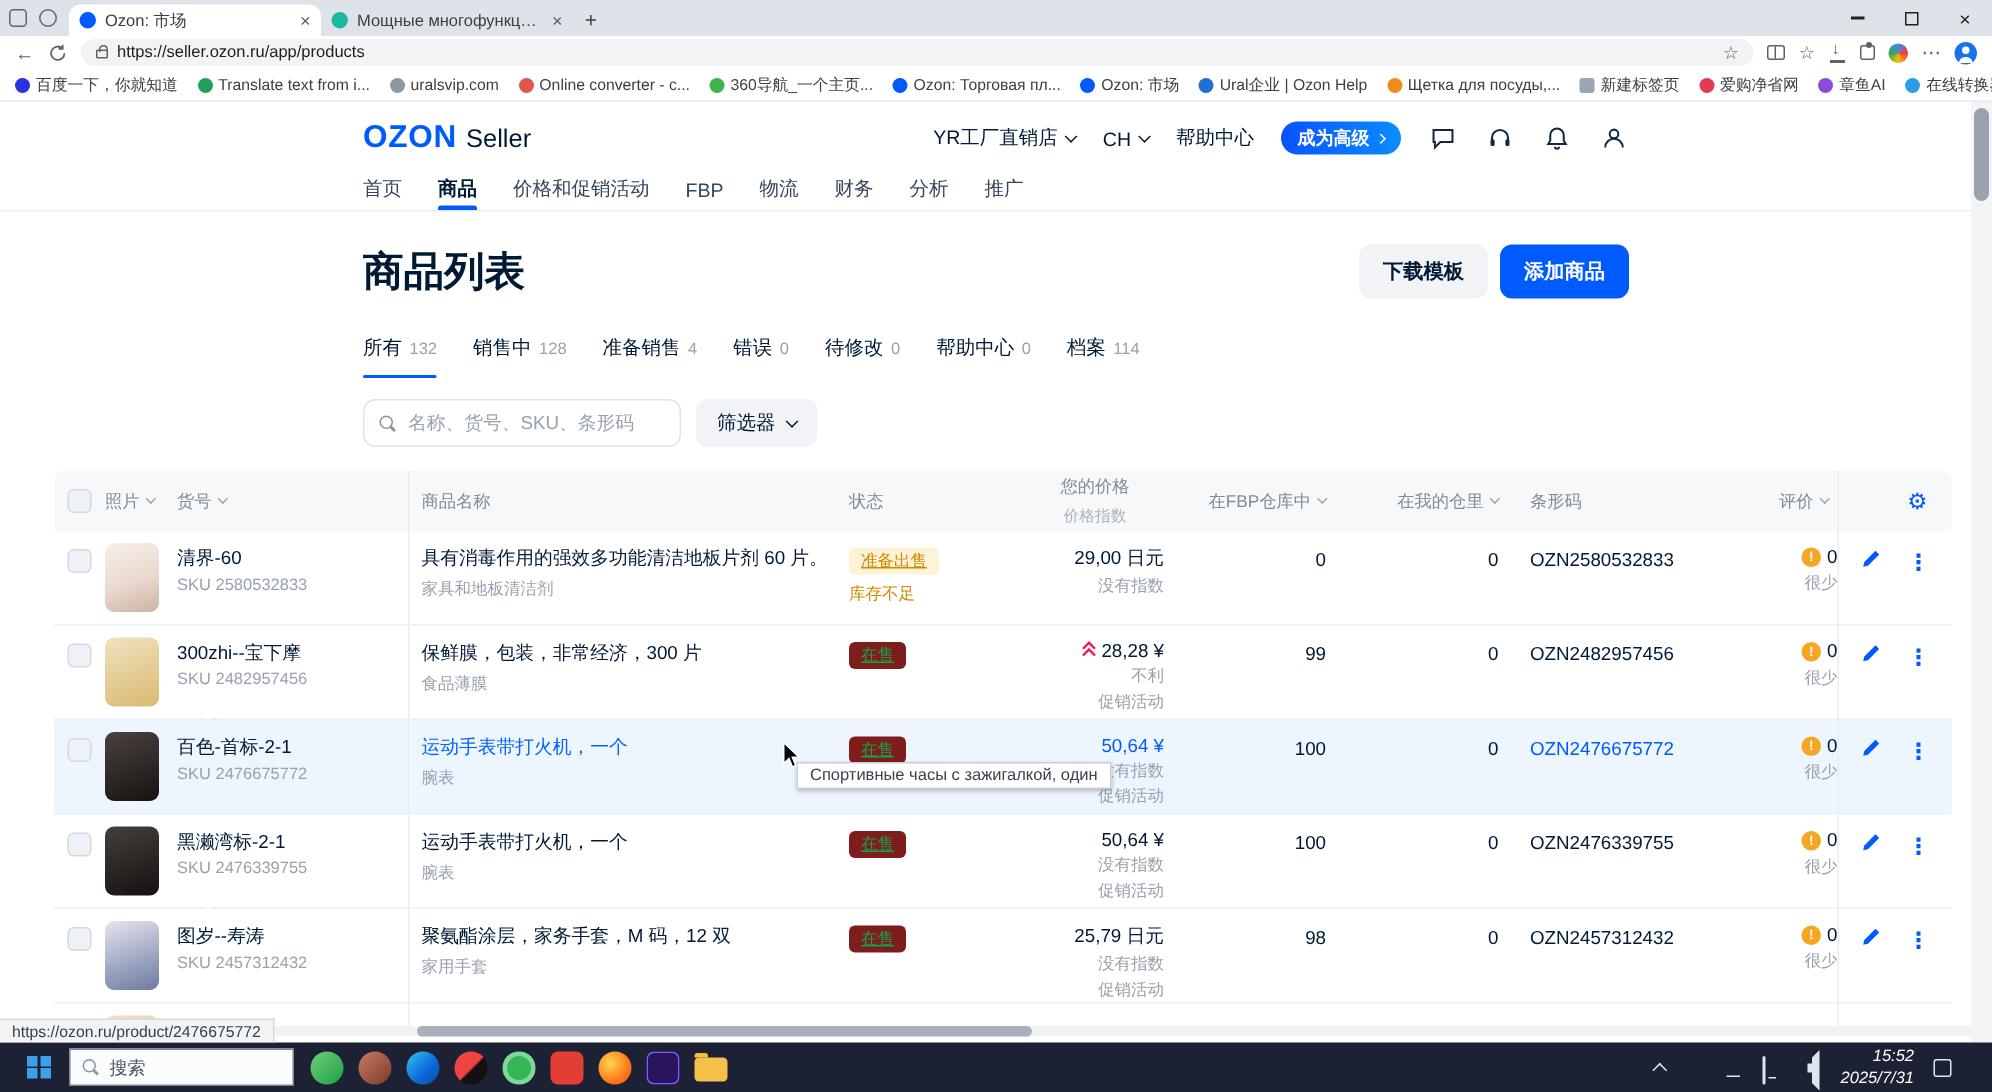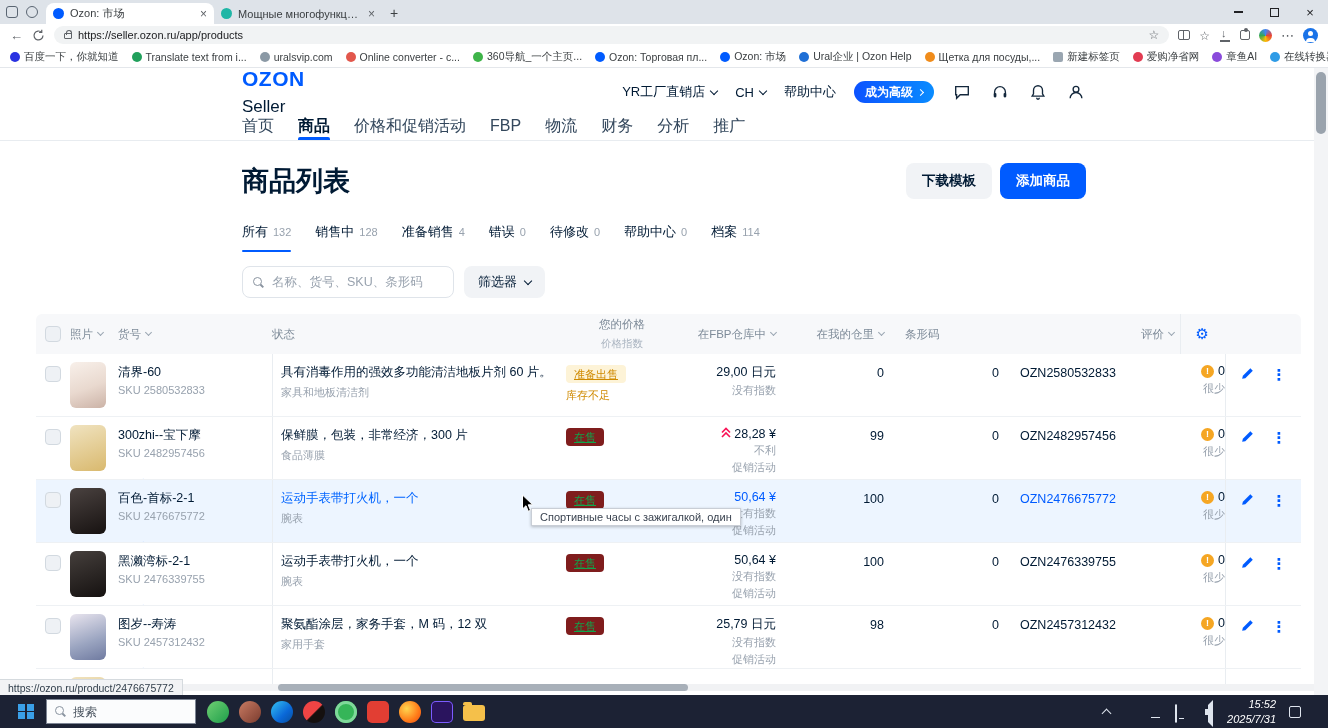--- a/index.html
+++ b/index.html
@@ -53,30 +53,30 @@
   .f1{background:#2932e1}.f2{background:#21a05c}.f3{background:#8b99a5}.f4{background:#e2574c}
   .f5{background:#3eb449}.f6{background:#005bff}.f7{background:#005bff}.f8{background:#1f6fd6}
   .f9{background:#f08c1b}.f10{background:#9aa6b1;border-radius:2px}.f11{background:#e23c52}
   .f12{background:#8a4bdb}.f13{background:#2e9be6}
 
   
   .page { position:absolute; top:68px; left:0; right:0; bottom:33px; background:#fff; overflow:hidden; }
   .oz-center { width:844px; margin:0 auto; }
   .oz-topbar { border-bottom:1px solid #e8ecf0; }
   .oz-head { display:flex; align-items:center; height:44px; padding-top:4px; }
-  .logo { display:flex; align-items:baseline; gap:6px;flex-direction:column; }
+  .logo { display:flex; align-items:baseline; gap:6px; }
   .logo-ozon { font-size:21px; font-weight:800; color:#005bff; letter-spacing:.5px; }
   .logo-seller { font-size:17px; font-weight:500; color:#001a34; }
   .head-right { margin-left:auto; display:flex; align-items:center; gap:18px; font-size:13px; color:#001a34; }
   .sel { display:flex; align-items:center; gap:6px; }
   .chev { display:inline-block; width:6px; height:6px; border-right:1.6px solid #001a34; border-bottom:1.6px solid #001a34; transform:rotate(45deg); margin-top:-3px; }
   .premium { display:flex; align-items:center; gap:5px; background:linear-gradient(90deg,#0b52ff,#0a8cff); color:#fff; font-size:12px; font-weight:600; height:22px; padding:0 11px; border-radius:11px; }
   .premium .chev { border-color:#fff; width:5px; height:5px; transform:rotate(-45deg); margin-top:0; }
   .hicon { width:20px; height:20px; display:flex; align-items:center; justify-content:center; }
-  .oz-nav { display:flex; gap:24px; height:28px; font-size:16px; color:#33475c;text-align:center; }
+  .oz-nav { display:flex; gap:24px; height:28px; font-size:13px; color:#33475c;text-align:center; }
   .nav-it { position:relative; display:flex; align-items:center; height:100%; }
   .nav-it.active { color:#001a34; font-weight:600; }
   .nav-it.active::after { content:""; position:absolute; left:0; right:0; bottom:0; height:3px; background:#005bff; border-radius:2px 2px 0 0; }
 
   .titlerow { display:flex; align-items:center; margin-top:20px; height:40px; }
   .pg-title { font-size:27px; font-weight:700; color:#001a34; }
   .title-btns { margin-left:auto; display:flex; gap:8px; }
   .btn { height:36px; display:flex; align-items:center; padding:0 16px; border-radius:8px; font-size:13.5px; font-weight:600; }
   .btn-light { background:#f1f3f6; color:#001a34; }
   .btn-blue { background:#005bff; color:#fff; }
@@ -420,20 +420,23 @@
             <span class="cb"></span>
           </div>
         <div class="td">
             <span>照片</span>
             <span class="chev-s"></span>
           </div>
         <div class="td">
             <span>货号</span>
             <span class="chev-s"></span>
           </div>
+        <div class="td col-name">
+            <span>商品名称</span>
+          </div>
         <div class="td">
             <span>状态</span>
           </div>
         <div class="td th-price">
             <span>您的价格</span>
             <span class="th-sub">价格指数</span>
           </div>
         <div class="td th-r">
             <span>在FBP仓库中</span>
             <span class="chev-s"></span>

